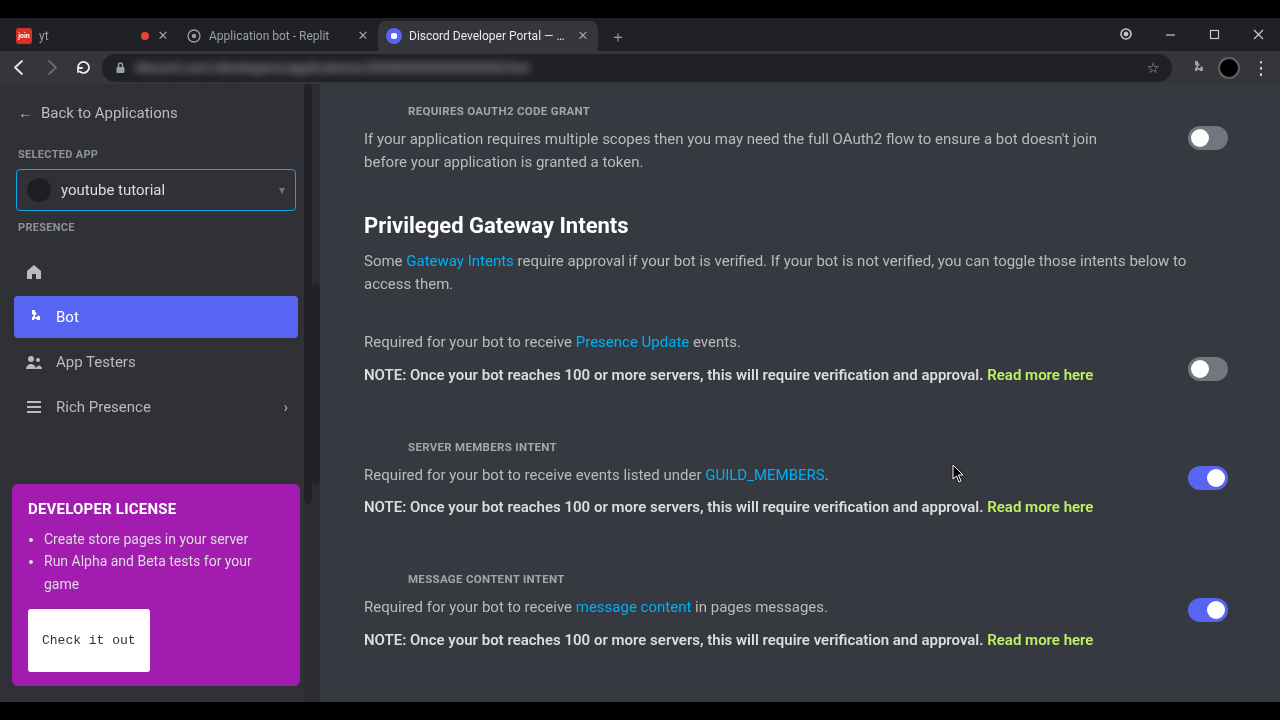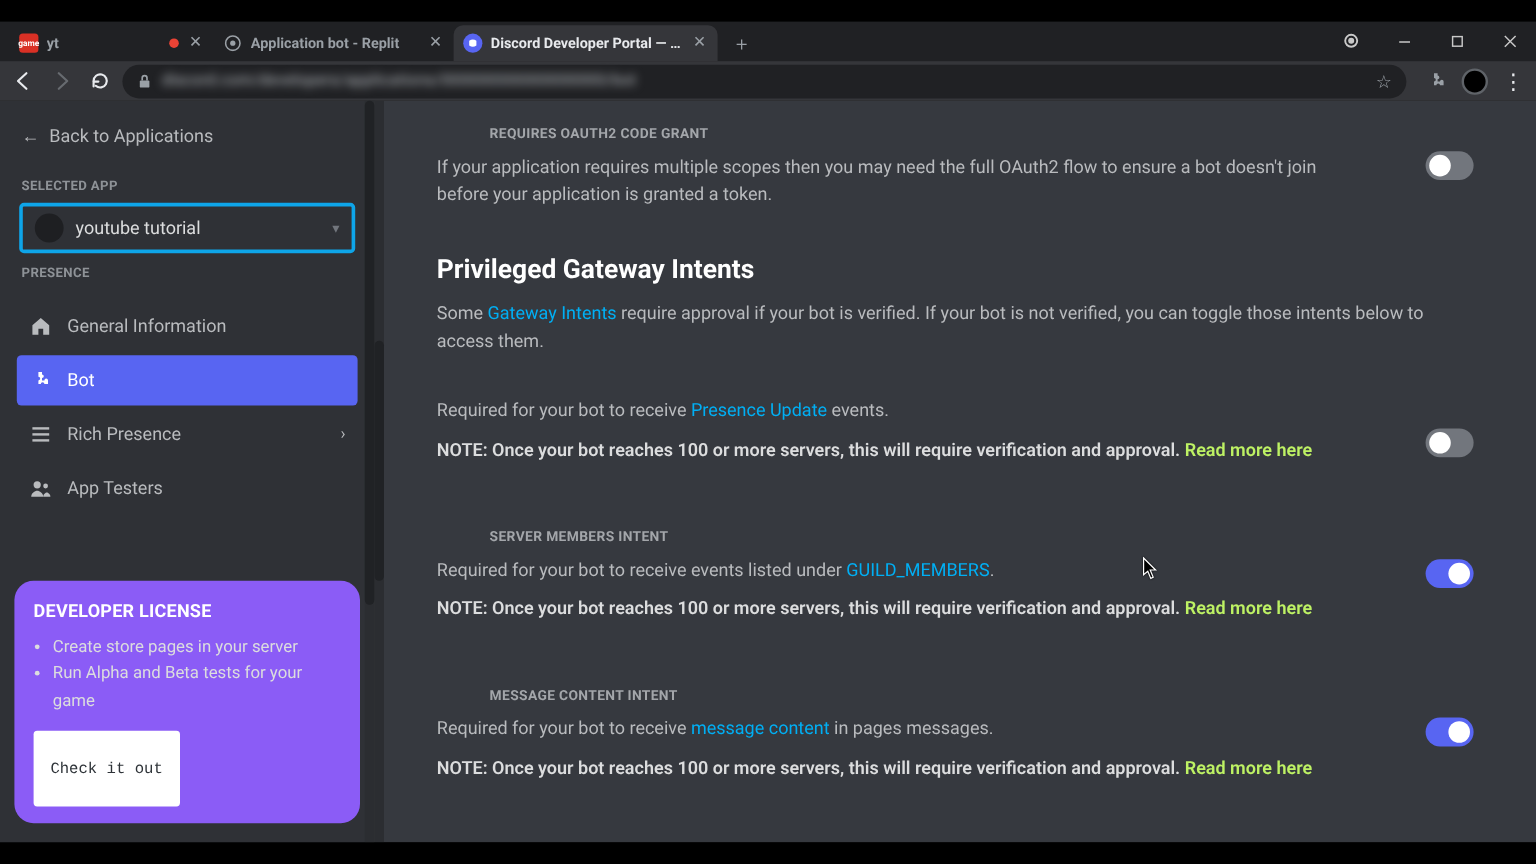--- a/index.html
+++ b/index.html
@@ -13,21 +13,21 @@
   .browser-chrome { background: #202124; height: 66px; position: relative; }
   .tab-strip { height: 33px; display: flex; align-items: flex-end; padding-left: 8px; gap: 0; }
   .tab {
     height: 30px; min-width: 200px; max-width: 220px;
     display: flex; align-items: center; padding: 0 8px;
     border-radius: 8px 8px 0 0; color: #9aa0a6; font-size: 12px;
     gap: 7px; position: relative;
   }
   .tab.active { background: #35363a; color: #e8eaed; }
   .tab .favicon { width: 16px; height: 16px; border-radius: 3px; flex-shrink: 0; display:flex; align-items:center; justify-content:center;}
-  .tab .tab-title { flex: 1; white-space: nowrap; overflow: hidden; text-overflow: ellipsis; font-weight: bold; }
+  .tab .tab-title { flex: 1; white-space: nowrap; overflow: hidden; text-overflow: ellipsis; }
   .tab .close { width: 14px; height: 14px; color: #9aa0a6; font-size: 13px; line-height: 14px; text-align: center; }
   .new-tab { width: 28px; height: 28px; color: #9aa0a6; display: flex; align-items: center; justify-content: center; font-size: 16px; margin-left: 6px; }
 
   .toolbar { height: 33px; background: #35363a; display: flex; align-items: center; padding: 0 6px; gap: 6px; }
   .nav-btn { width: 26px; height: 26px; display: flex; align-items: center; justify-content: center; color: #9aa0a6; border-radius: 50%; }
   .url-bar { flex: 1; height: 28px; background: #202124; border-radius: 14px; display: flex; align-items: center; padding: 0 12px; color: #9aa0a6; font-size: 13px; gap: 8px; }
   .url-bar .blur { filter: blur(4px); color:#bfc4c9; letter-spacing: 0.3px;}
   .toolbar-right { display: flex; align-items: center; gap: 8px; margin-left: 6px; }
   .avatar-dot { width: 22px; height: 22px; border-radius: 50%; background: #000; border: 2px solid #5f6368; }
   .window-controls { position: absolute; top: 0; right: 0; height: 32px; display: flex; }
@@ -36,39 +36,39 @@
 
   
   .app { display: flex; height: calc(720px - 18px - 66px - 18px); background: #36393f; }
   .sidebar { width: 312px; background: #2f3136; padding: 16px 14px; color: #b9bbbe; position: relative; display:flex; flex-direction:column;}
   .sidebar-scroll-track{ position:absolute; right:0; top:0; bottom:0; width:8px; background:#2b2d31;}
   .sidebar-scroll-thumb{ position:absolute; right:0; top:0; width:8px; height:420px; background:#202225; border-radius:4px;}
 
   .back-link { display: flex; align-items: center; gap: 8px; color: #b9bbbe; font-size: 15px; padding: 4px 0 16px 4px; }
   .section-label { font-size: 11px; font-weight: 700; color: #8e9297; letter-spacing: 0.3px; margin: 10px 4px 8px; }
   .selector {
-    border: 3px solid #0ea5e9; border-radius: 4px; background: #2f3136;
+    border: 1px solid #0ea5e9; border-radius: 4px; background: #2f3136;
     height: 42px; display: flex; align-items: center; padding: 0 10px; gap: 10px; margin: 0 2px;
   }
   .selector .app-avatar { width: 24px; height: 24px; border-radius: 50%; background: #1e1f22; }
   .selector .name { flex: 1; color: #dcddde; font-size: 15px; }
   .selector .chev { color: #72767d; font-size: 12px; }
 
   .nav { margin-top: 6px; }
   .nav-item {
     height: 42px; border-radius: 4px; display: flex; align-items: center; gap: 12px;
     padding: 0 10px; color: #b9bbbe; font-size: 15px; margin: 3px 0; position:relative;
   }
   .nav-item.active { background: #5865f2; color: #fff; }
   .nav-item .icon { width: 20px; height: 20px; display:flex; align-items:center; justify-content:center;}
   .nav-item .label { flex: 1; }
   .nav-item .chev-right { color: #b9bbbe; font-size: 14px; }
 
   .dev-license {
-    margin-top: auto; background: #8b5cf6; border-radius: 16px; padding: 16px 16px 14px; color: #dcddde;
+    margin-top: auto; background: #a21caf; border-radius: 6px; padding: 16px 16px 14px; color: #dcddde;
     margin-left: -2px; margin-right: -2px;
   }
   .dev-license h3 { font-size: 15px; font-weight: 700; color: #fff; margin-bottom: 10px; letter-spacing: 0.2px;}
   .dev-license ul { list-style: disc; padding-left: 16px; font-size: 14px; line-height: 1.6; color: #dcddde; }
   .checkout-btn {
     margin-top: 14px; background: #fff; color: #2e3338; border: none; border-radius: 3px;
     padding: 24px 14px; font-size: 13px; font-family: Liberation Mono, monospace;
   }
 
   
@@ -125,21 +125,21 @@
     <div class="win-btn">
         <svg width="11" height="11">
           <line x1="1" y1="1" x2="10" y2="10" stroke="#c9c9c9" stroke-width="1.2"></line>
           <line x1="10" y1="1" x2="1" y2="10" stroke="#c9c9c9" stroke-width="1.2"></line>
         </svg>
       </div>
   </div>
 
   <div class="tab-strip">
     <div class="tab" style="min-width:170px">
-      <span class="favicon" style="background:#d93025;color:#fff;font-size:7px;font-weight:700;">game</span>
+      <span class="favicon" style="background:#d93025;color:#fff;font-size:7px;font-weight:700;">join</span>
       <span class="tab-title">yt</span>
       <span class="rec-dot"></span>
       <span class="close">✕</span>
     </div>
     <div class="tab">
       <span class="favicon">
           <svg width="14" height="14" viewBox="0 0 14 14">
             <circle cx="7" cy="7" r="6" fill="none" stroke="#9aa0a6" stroke-width="1.3"></circle>
             <circle cx="7" cy="7" r="2.2" fill="#9aa0a6"></circle>
           </svg>
@@ -217,52 +217,51 @@
     </div>
 
     <div class="section-label">PRESENCE</div>
     <div class="nav">
       <div class="nav-item">
         <span class="icon">
             <svg width="18" height="18" viewBox="0 0 18 18" fill="#b9bbbe">
               <path d="M2 8 L9 2 L16 8 V16 H11 V11 H7 V16 H2 Z"></path>
             </svg>
           </span>
-        <span class="label">General Information</span>
       </div>
       <div class="nav-item active">
         <span class="icon">
             <svg width="18" height="18" viewBox="0 0 18 18" fill="#fff">
               <path d="M7 2h3v2a1.5 1.5 0 1 1 0 3v2h2a1.5 1.5 0 1 1 3 0v3h-3a1.5 1.5 0 1 0-3 0H7v-3a1.5 1.5 0 1 0 0-3V2z"></path>
             </svg>
           </span>
         <span class="label">Bot</span>
+      </div>
+      <div class="nav-item">
+        <span class="icon">
+            <svg width="18" height="18" viewBox="0 0 18 18" fill="#b9bbbe">
+              <circle cx="6" cy="6" r="3"></circle>
+              <path d="M1 16c0-3 3-5 5-5s5 2 5 5"></path>
+              <circle cx="13" cy="7" r="2"></circle>
+              <path d="M11 16c0-2 2-3.5 3-3.5s3 1.5 3 3.5"></path>
+            </svg>
+          </span>
+        <span class="label">App Testers</span>
       </div>
       <div class="nav-item">
         <span class="icon">
             <svg width="18" height="18" viewBox="0 0 18 18" fill="#b9bbbe">
               <rect x="2" y="3" width="14" height="2"></rect>
               <rect x="2" y="8" width="14" height="2"></rect>
               <rect x="2" y="13" width="14" height="2"></rect>
             </svg>
           </span>
         <span class="label">Rich Presence</span>
         <span class="chev-right">›</span>
       </div>
-      <div class="nav-item">
-        <span class="icon">
-            <svg width="18" height="18" viewBox="0 0 18 18" fill="#b9bbbe">
-              <circle cx="6" cy="6" r="3"></circle>
-              <path d="M1 16c0-3 3-5 5-5s5 2 5 5"></path>
-              <circle cx="13" cy="7" r="2"></circle>
-              <path d="M11 16c0-2 2-3.5 3-3.5s3 1.5 3 3.5"></path>
-            </svg>
-          </span>
-        <span class="label">App Testers</span>
-      </div>
     </div>
 
     <div class="dev-license">
       <h3>DEVELOPER LICENSE</h3>
       <ul>
         <li>Create store pages in your server</li>
         <li>Run Alpha and Beta tests for your game</li>
       </ul>
       <button class="checkout-btn">Check it out</button>
     </div>

